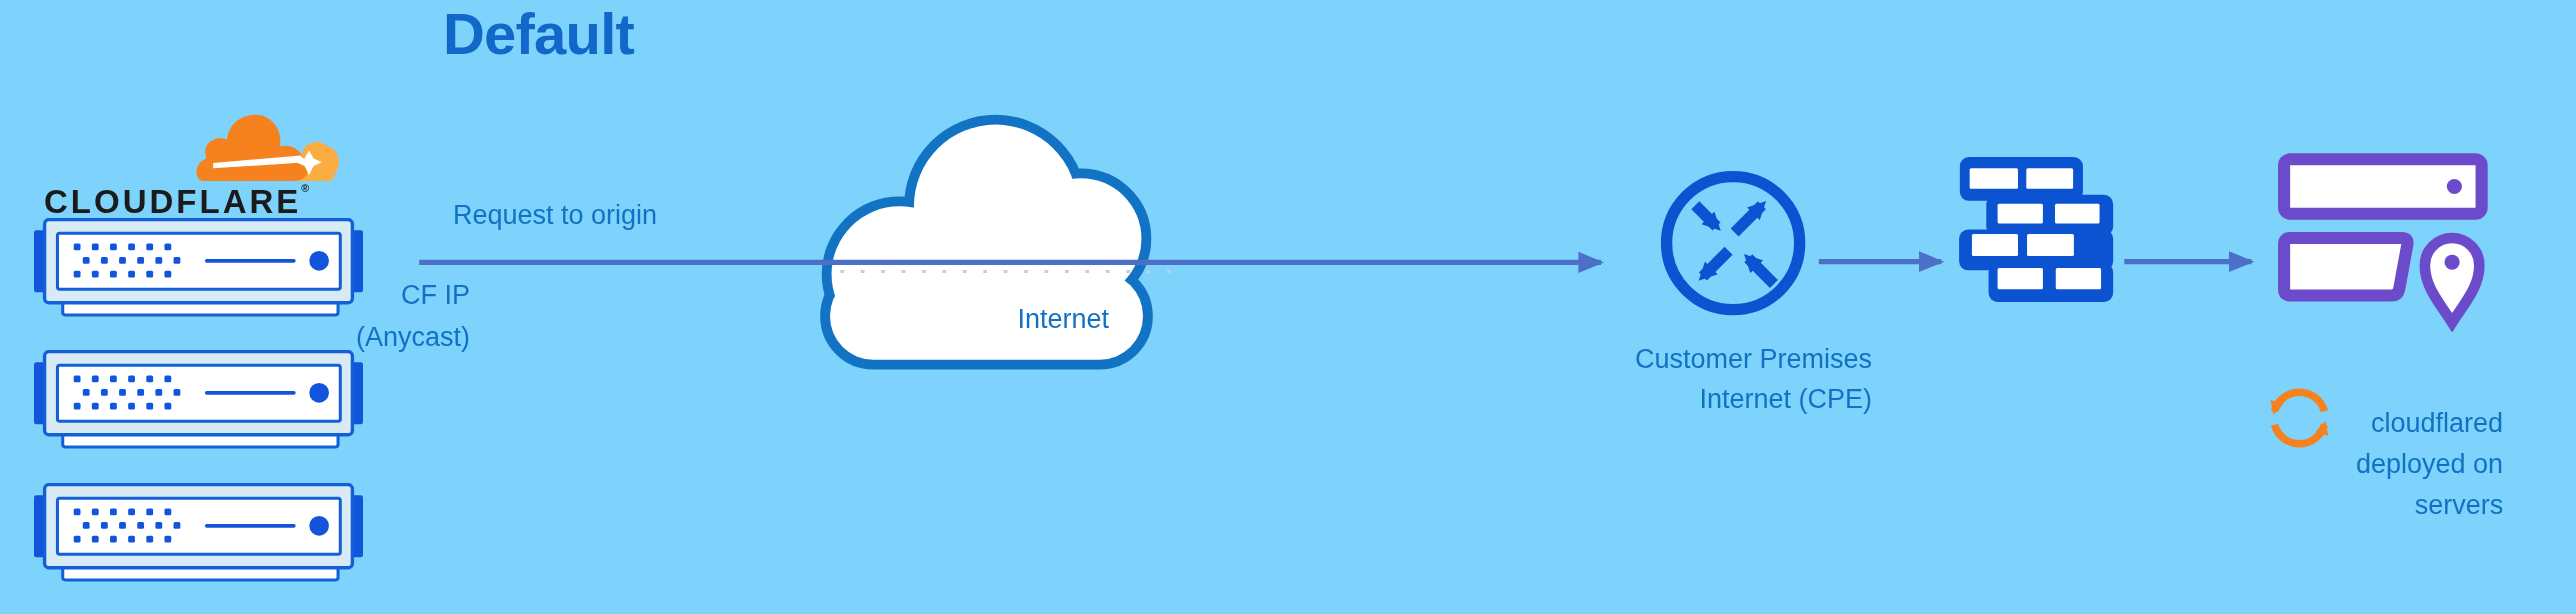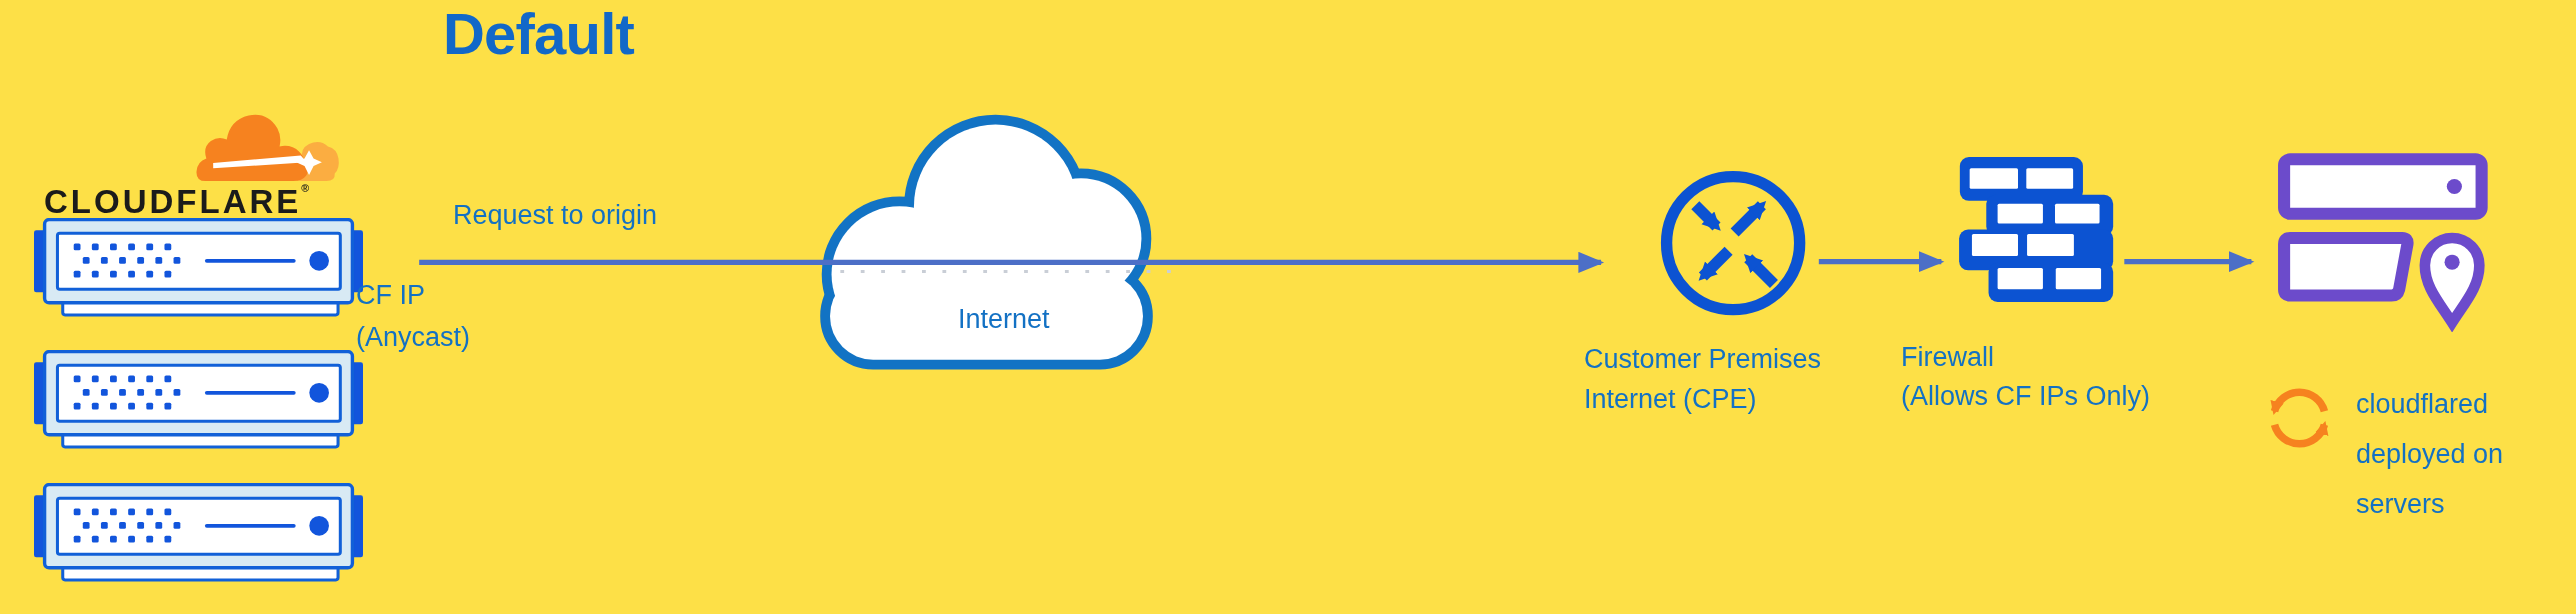--- a/index.html
+++ b/index.html
@@ -1,20 +1,20 @@
 <!DOCTYPE html>
 <html style="font-size:12px"><head>
 <meta charset="utf-8">
 <style>
   html,body{margin:0;padding:0;background:#fff;}
-  .canvas{position:relative;width:2576px;height:614px;background:#fde047;overflow:hidden;
+  .canvas{position:relative;width:2576px;height:614px;background:#7dd3fc;overflow:hidden;
           font-family:"Liberation Sans",sans-serif;}
   .abs{position:absolute;}
   .title{position:absolute;left:443px;top:0px;font-size:58px;font-weight:700;color:#1268C8;letter-spacing:-0.8px;}
-  .label{position:absolute;font-size:27px;color:#1371C4;white-space:pre-line;}
+  .label{position:absolute;font-size:27px;color:#1371C4;white-space:pre-line;text-align:right;}
   .label.center{}
   .cf-word{position:absolute;left:44px;top:182px;width:318px;font-size:33px;font-weight:700;
            color:#1B1B1B;letter-spacing:3px;white-space:nowrap;}
   .cf-word sup{font-size:10.6px;vertical-align:21px;letter-spacing:0;}
   svg{display:block;}
 </style>
 </head>
 <body>
 
 <div class="canvas">
@@ -157,20 +157,18 @@
       <path d="M 11.2,54.8 A 34,34 0 0 0 76.8,54.8" marker-end="url(#ah-sync)"></path>
     </g>
   </svg>
 
   <div class="label" style="left:453px;top:200px">Request to origin</div>
   <div class="label" style="left:356px;top:274px;line-height:42px">CF IP
 (Anycast)</div>
   <div class="label center" style="left:958px;top:304px;width:151px">Internet</div>
   <div class="label center" style="left:1584px;top:339px;width:288px;line-height:40px">Customer Premises
 Internet (CPE)</div>
-  <div class="label center" style="left:1901px;top:338px;width:303px;line-height:39px">Firewall
-(Allows CF IPs Only)</div>
-  <div class="label" style="left:2356px;top:379px;line-height:50px">cloudflared
+  <div class="label" style="left:2356px;top:403px;line-height:41px">cloudflared
 deployed on
 servers</div>
 
 </div>
 
 
 </body></html>

